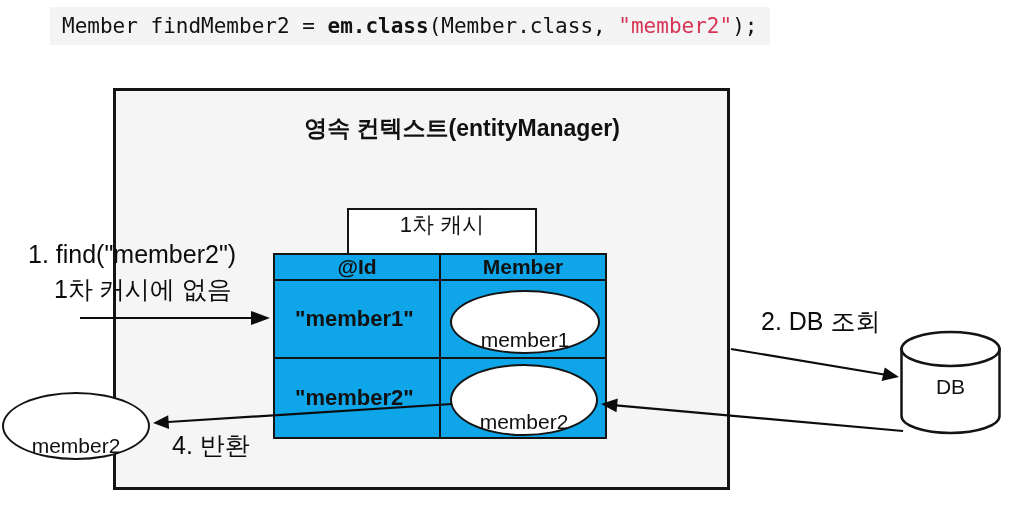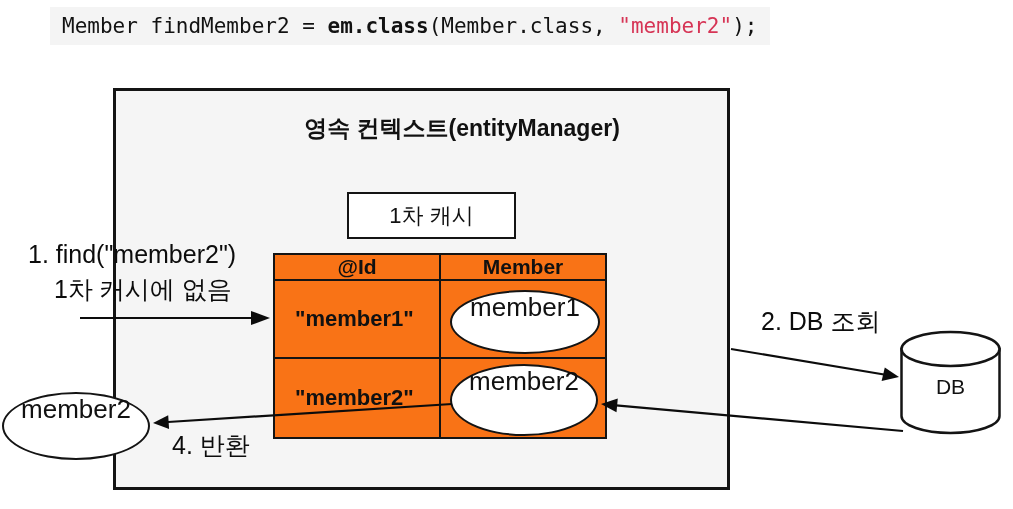--- a/index.html
+++ b/index.html
@@ -20,44 +20,44 @@
   .main-box{
     position:absolute;left:113px;top:88px;width:617px;height:402px;
     background:#f5f5f5;border:3px solid #141414;box-sizing:border-box;z-index:1;
   }
   .box-title{
     position:absolute;left:113px;top:113px;width:698px;text-align:center;
     font-size:23px;font-weight:bold;z-index:2;
   }
   
   .cache-box{
-    position:absolute;left:347px;top:192px;width:169px;height:47px;
+    position:absolute;left:347px;top:208px;width:190px;height:47px;
     background:#ffffff;border:2.5px solid #141414;box-sizing:border-box;
-    display:flex;align-items:center;justify-content:center;
+    display:flex;justify-content:center;
     font-size:22px;z-index:3;
   }
   
   .cache-table{
     position:absolute;left:273px;top:253px;width:334px;height:186px;
-    background:#f97316;border:2.5px solid #141414;box-sizing:border-box;
+    background:#0ea5e9;border:2.5px solid #141414;box-sizing:border-box;
     display:grid;grid-template-columns:166px 1fr;grid-template-rows:26px 78px 1fr;
     z-index:4;
   }
   .cache-table .cell{
     display:flex;align-items:center;box-sizing:border-box;font-size:22px;
   }
   .cache-table .hdr{justify-content:center;font-weight:bold;font-size:21px;}
   .cache-table .col1{border-right:2.5px solid #141414;}
   .cache-table .rowline{border-bottom:2.5px solid #141414;}
   .cache-table .idcell{font-weight:bold;padding-left:20px;}
   
   .ellipse{
     position:absolute;background:#ffffff;border:2.5px solid #141414;
-    border-radius:50%;box-sizing:border-box;display:flex;align-items:flex-start;
-    justify-content:center;font-size:26px;z-index:5;
+    border-radius:50%;box-sizing:border-box;display:flex;align-items:flex-end;
+    justify-content:center;font-size:21px;z-index:5;
   }
   .ellipse-m1{left:450px;top:290px;width:150px;height:64px;}
   .ellipse-m2{left:450px;top:364px;width:148px;height:72px;}
   .ellipse-result{left:2px;top:392px;width:148px;height:68px;}
   
   .lbl{position:absolute;font-size:25px;color:#0c0c0c;z-index:6;white-space:nowrap;}
   .lbl-step1a{left:28px;top:240px;}
   .lbl-step1b{left:54px;top:273px;}
   .lbl-step2{left:761px;top:305px;}
   .lbl-step3{left:668px;top:428px;}

